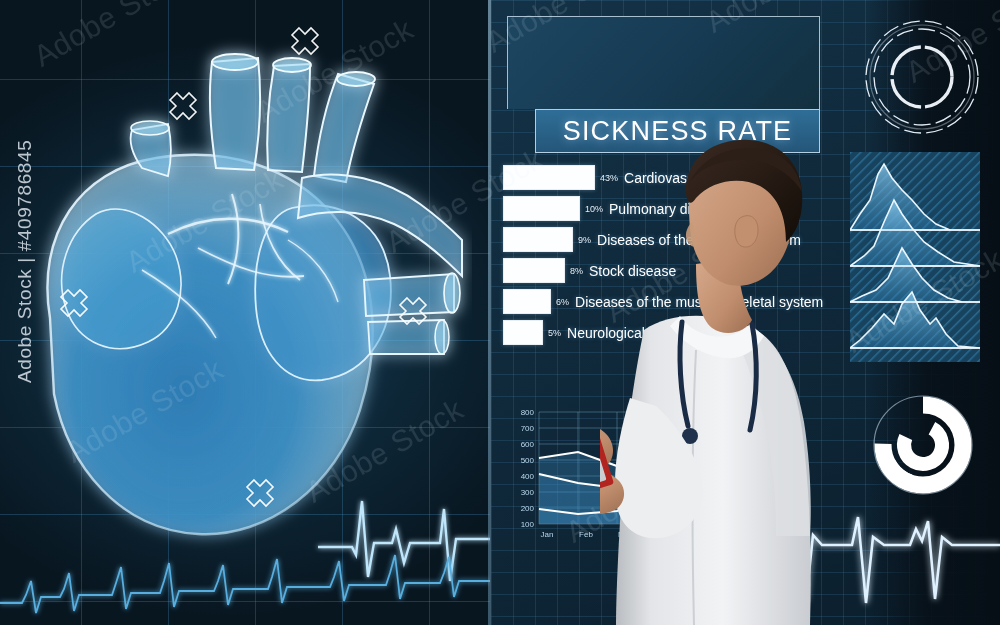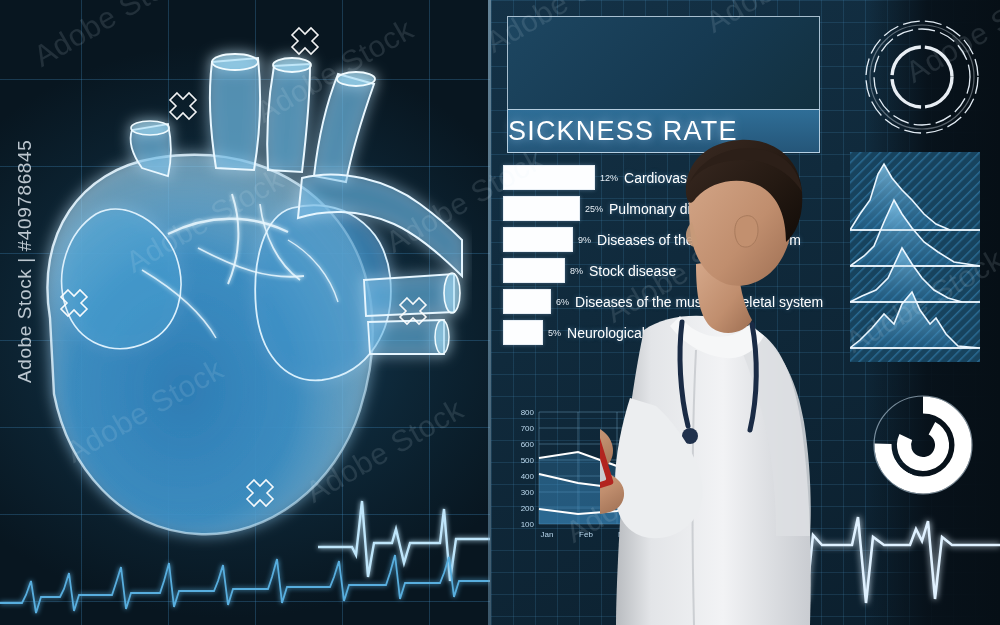--- a/index.html
+++ b/index.html
@@ -55,21 +55,21 @@
   
   #title-block{position:absolute;left:16px;top:16px;width:313px;}
   #title-box-top{
     height:92px;border:1px solid rgba(205,225,240,.8);
     background:linear-gradient(135deg,#1d4661 0%,#163a52 55%,#12303f 100%);
     border-bottom:none;
   }
   #title-box-bottom{
     height:42px;border:1px solid rgba(205,225,240,.85);
     background:linear-gradient(to bottom,#2f6e97 0%,#2a6288 50%,#255679 100%);
-    display:flex;align-items:center;justify-content:flex-start;
+    display:flex;align-items:center;justify-content:center;margin-left:28px;
   }
   #title-text{
     color:#fff;font-size:27px;letter-spacing:1.2px;font-weight:400;
     text-shadow:0 0 9px rgba(180,220,255,.6);
   }
 
   
   #bar-chart{position:absolute;left:12px;top:166px;width:400px;}
   .bar-row{display:flex;align-items:center;height:23px;margin-bottom:8px;}
   .bar-fill{
@@ -263,26 +263,26 @@
     <div id="title-block">
       <div id="title-box-top"></div>
       <div id="title-box-bottom">
         <span id="title-text">SICKNESS RATE</span>
       </div>
     </div>
 
     <div id="bar-chart">
       <div class="bar-row">
         <div class="bar-fill" style="width:90px"></div>
-        <span class="bar-pct">12%</span>
+        <span class="bar-pct">43%</span>
         <span class="bar-label">Cardiovascular disease</span>
       </div>
       <div class="bar-row">
         <div class="bar-fill" style="width:75px"></div>
-        <span class="bar-pct">25%</span>
+        <span class="bar-pct">10%</span>
         <span class="bar-label">Pulmonary disease</span>
       </div>
       <div class="bar-row">
         <div class="bar-fill" style="width:68px"></div>
         <span class="bar-pct">9%</span>
         <span class="bar-label">Diseases of the digestive system</span>
       </div>
       <div class="bar-row">
         <div class="bar-fill" style="width:60px"></div>
         <span class="bar-pct">8%</span>

